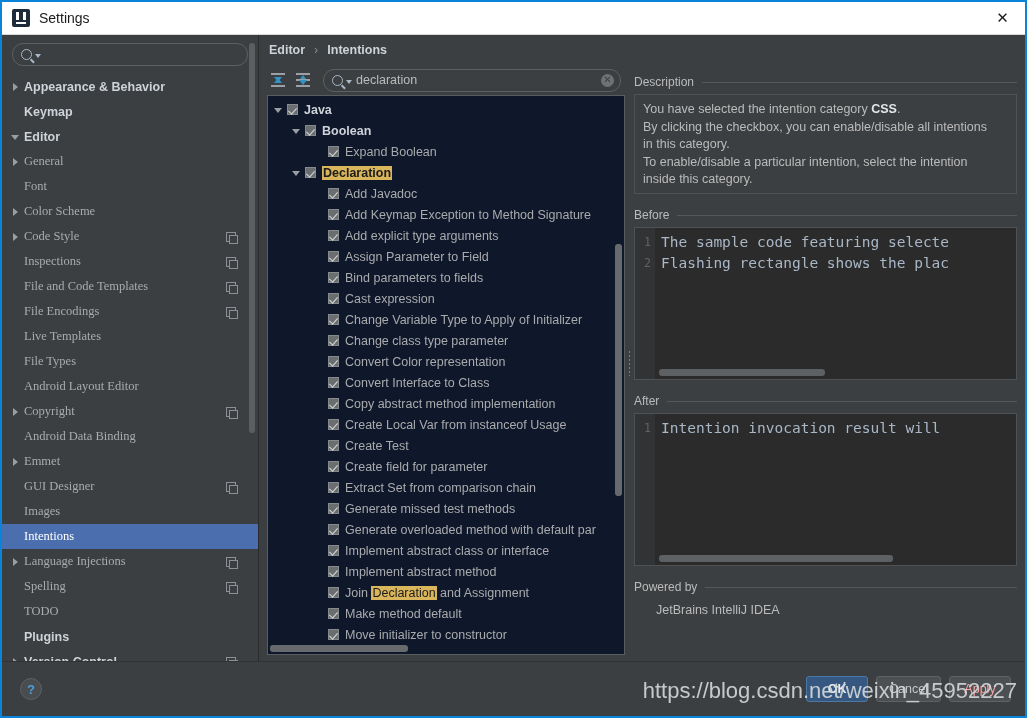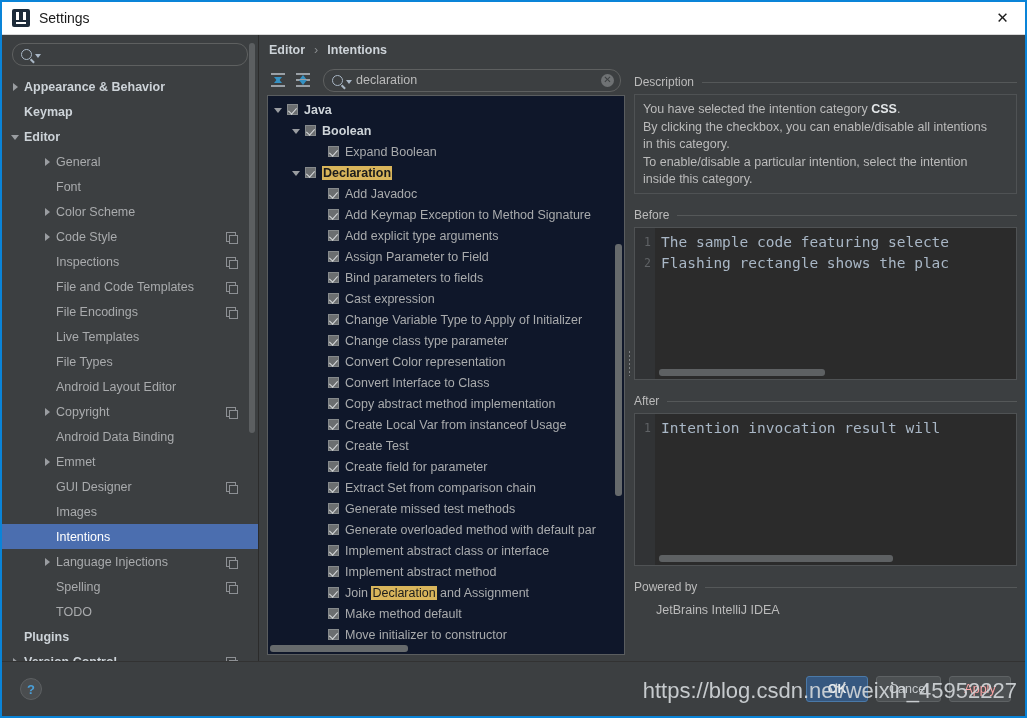--- a/index.html
+++ b/index.html
@@ -83,21 +83,21 @@
   .arrow.right::before{
     content:"";position:absolute;left:3px;top:2px;
     border-left:5px solid #9a9da1;border-top:4px solid transparent;border-bottom:4px solid transparent;
   }
   .arrow.down::before{
     content:"";position:absolute;left:1px;top:4px;
     border-top:5px solid #9a9da1;border-left:4px solid transparent;border-right:4px solid transparent;
   }
   .srow .lbl{font-size:12.5px;white-space:nowrap;}
   .srow.lvl0{padding-left:8px;}
-  .srow.lvl1{padding-left:40px;}
+  .srow.lvl1{padding-left:8px;font-family:Liberation Serif, serif;}
   .srow.top .lbl{color:#cdd3d8;font-weight:bold;}
   .srow.sub .lbl{color:#a9abad;}
   .srow.selected .lbl{color:#ffffff;}
   .copyicon{
     position:absolute;right:22px;width:10px;height:10px;
     border:1px solid #8d9094;box-sizing:border-box;
   }
   .copyicon::before{
     content:"";position:absolute;left:2px;top:2px;right:-3px;bottom:-3px;
     border:1px solid #8d9094;box-sizing:border-box;background:#3c3f41;

